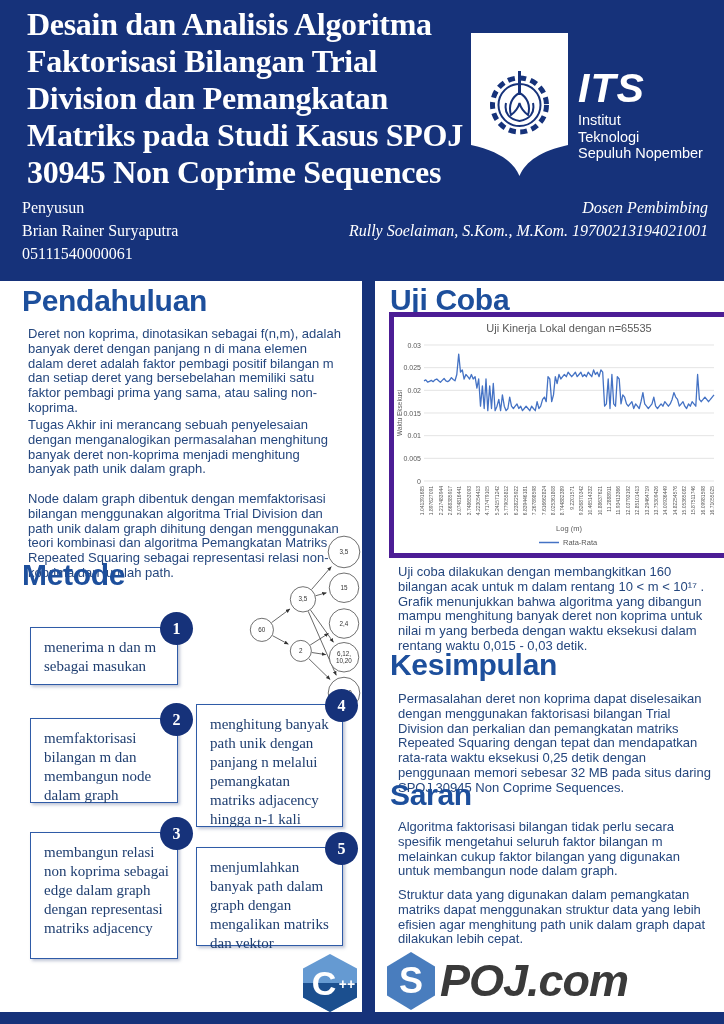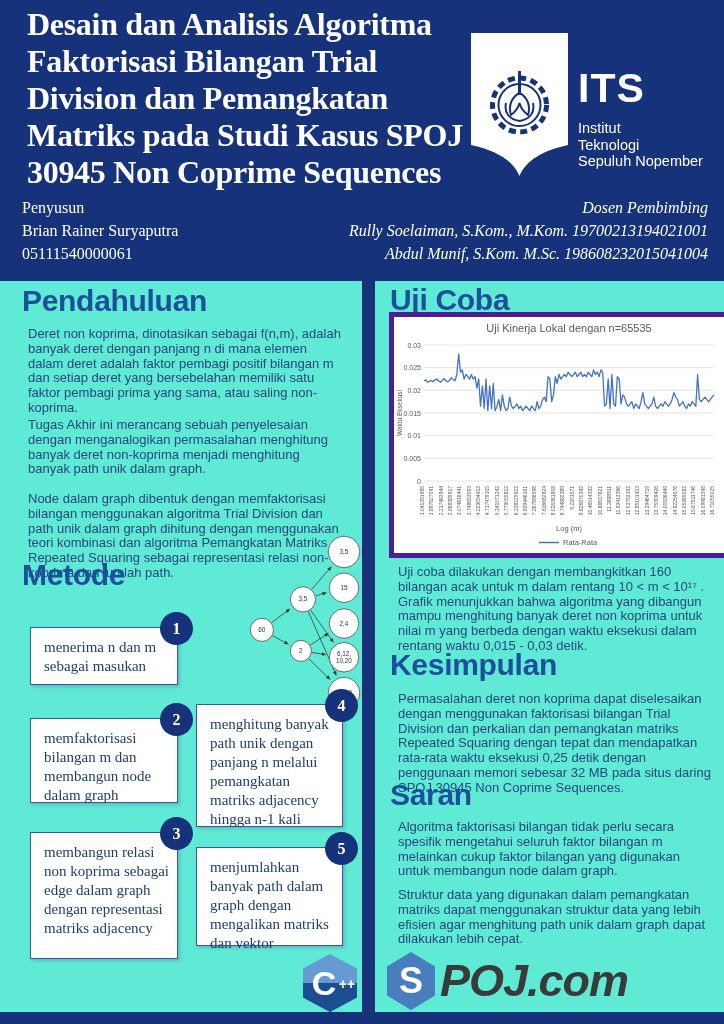--- a/index.html
+++ b/index.html
@@ -1,30 +1,30 @@
 <!DOCTYPE html>
 <html><head>
 <meta charset="utf-8">
 <style>
   html,body{margin:0;padding:0;background:#e8e8e8;}
-  .poster{position:relative;width:724px;height:1024px;background:#5eead4;overflow:hidden;
+  .poster{position:relative;width:724px;height:1024px;background:#ffffff;overflow:hidden;
           font-family:"Liberation Sans",sans-serif;margin:0 auto;}
   
   .header{position:absolute;left:0;top:0;width:724px;height:281px;background:#16327A;}
   .title{position:absolute;left:27px;top:6px;width:450px;color:#ffffff;
          font-family:"Liberation Serif",serif;font-weight:700;font-size:32px;line-height:37px;
          white-space:pre-line;letter-spacing:-0.3px;}
   .author-block{position:absolute;left:22px;top:196px;color:#ffffff;
          font-family:"Liberation Serif",serif;font-size:16px;line-height:23px;}
   .advisor-block{position:absolute;right:16px;top:196px;color:#ffffff;text-align:right;
          font-family:"Liberation Serif",serif;font-size:16px;line-height:23px;font-style:italic;}
   .its-shield{position:absolute;left:471px;top:33px;}
   .its-textblock{position:absolute;left:578px;top:68px;color:#ffffff;}
-  .its-acronym{font-size:41px;font-weight:700;line-height:40px;letter-spacing:1px;}
-  .its-name{font-size:14.5px;line-height:16.5px;white-space:pre-line;margin-top:12px;}
+  .its-acronym{font-size:41px;font-weight:700;line-height:40px;letter-spacing:1px;font-style:italic;}
+  .its-name{font-size:14.5px;line-height:16.5px;white-space:pre-line;margin-top:4px;}
   
   .divider{position:absolute;left:362px;top:281px;width:13px;height:731px;background:#16327A;}
   .bottombar{position:absolute;left:0;top:1012px;width:724px;height:12px;background:#16327A;}
   .h-sec{position:absolute;color:#1D4F9C;font-size:30px;font-weight:700;letter-spacing:-0.3px;}
   .para{position:absolute;color:#25477E;font-size:13px;line-height:14.8px;}
   
   .step-box{position:absolute;background:#ffffff;border:1.6px solid #2F5BA7;
             box-shadow:2px 2px 3px rgba(110,125,160,0.45);
             font-family:"Liberation Serif",serif;color:#1F3E70;font-size:15px;line-height:19px;
             padding:10px 8px 6px 13px;box-sizing:border-box;}
@@ -71,21 +71,20 @@
     </div>
 
     <div class="author-block">
       <div>Penyusun</div>
       <div>Brian Rainer Suryaputra</div>
       <div>05111540000061</div>
     </div>
     <div class="advisor-block">
       <div>Dosen Pembimbing</div>
       <div>Rully Soelaiman, S.Kom., M.Kom. 19700213194021001</div>
-      <div>Abdul Munif, S.Kom. M.Sc. 198608232015041004</div>
     </div>
   </div>
 
   <div class="divider"></div>
   <div class="bottombar"></div>
 
   <div class="h-sec" style="left:22px;top:284px;">Pendahuluan</div>
   <div class="para" style="left:28px;top:327px;width:314px;">Deret non koprima, dinotasikan sebagai f(n,m), adalah banyak deret dengan panjang n di mana elemen dalam deret adalah faktor pembagi positif bilangan m dan setiap deret yang bersebelahan memiliki satu faktor pembagi prima yang sama, atau saling non-koprima.</div>
   <div class="para" style="left:28px;top:418px;width:314px;">Tugas Akhir ini merancang sebuah penyelesaian dengan menganalogikan permasalahan menghitung banyak deret non-koprima menjadi menghitung banyak path unik dalam graph.</div>
   <div class="para" style="left:28px;top:492px;width:314px;">Node dalam graph dibentuk dengan memfaktorisasi bilangan menggunakan algoritma Trial Division dan path unik dalam graph dihitung dengan menggunakan teori kombinasi dan algoritma Pemangkatan Matriks Repeated Squaring sebagai representasi relasi non-koprima dan jumlah path.</div>

